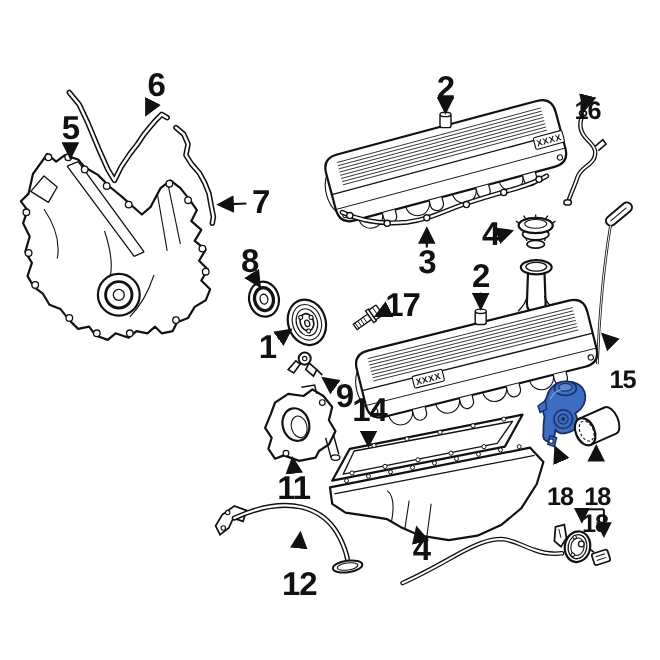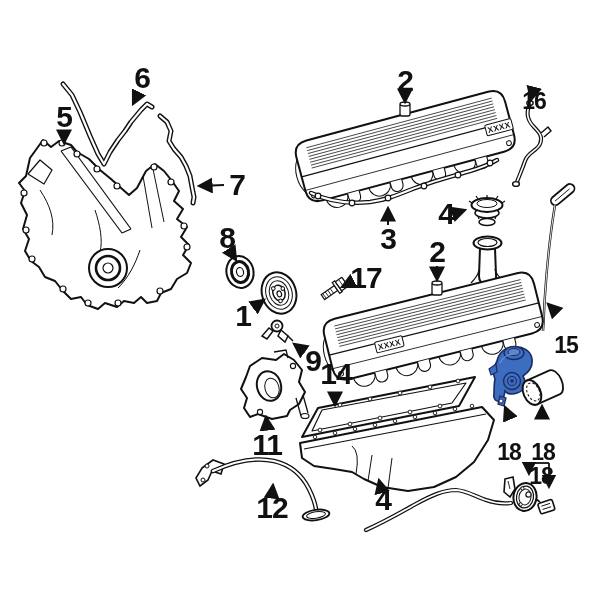--- a/index.html
+++ b/index.html
@@ -313,20 +313,20 @@
 <div class="co" style="left:405px;top:81px">2</div>
 <div class="co sm" style="left:534px;top:77px">16</div>
 <div class="co" style="left:388px;top:239px">3</div>
 <div class="co" style="left:446px;top:214px">4</div>
 <div class="co" style="left:437px;top:252px">2</div>
 <div class="co" style="left:366px;top:278px">17</div>
 <div class="co" style="left:243px;top:316px">1</div>
 <div class="co" style="left:313px;top:361px">9</div>
 <div class="co" style="left:336px;top:374px">14</div>
 <div class="co" style="left:267px;top:445px">11</div>
-<div class="co" style="left:272px;top:508px">12</div>
+<div class="co" style="left:272px;top:532px">12</div>
 <div class="co" style="left:383px;top:500px">4</div>
 <div class="co sm" style="left:566px;top:321px">15</div>
 <div class="co sm" style="left:509px;top:428px">18</div>
 <div class="co sm" style="left:543px;top:428px">18</div>
 <div class="co sm" style="left:541px;top:452px">18</div>
 
 </div>
 
 </body></html>

